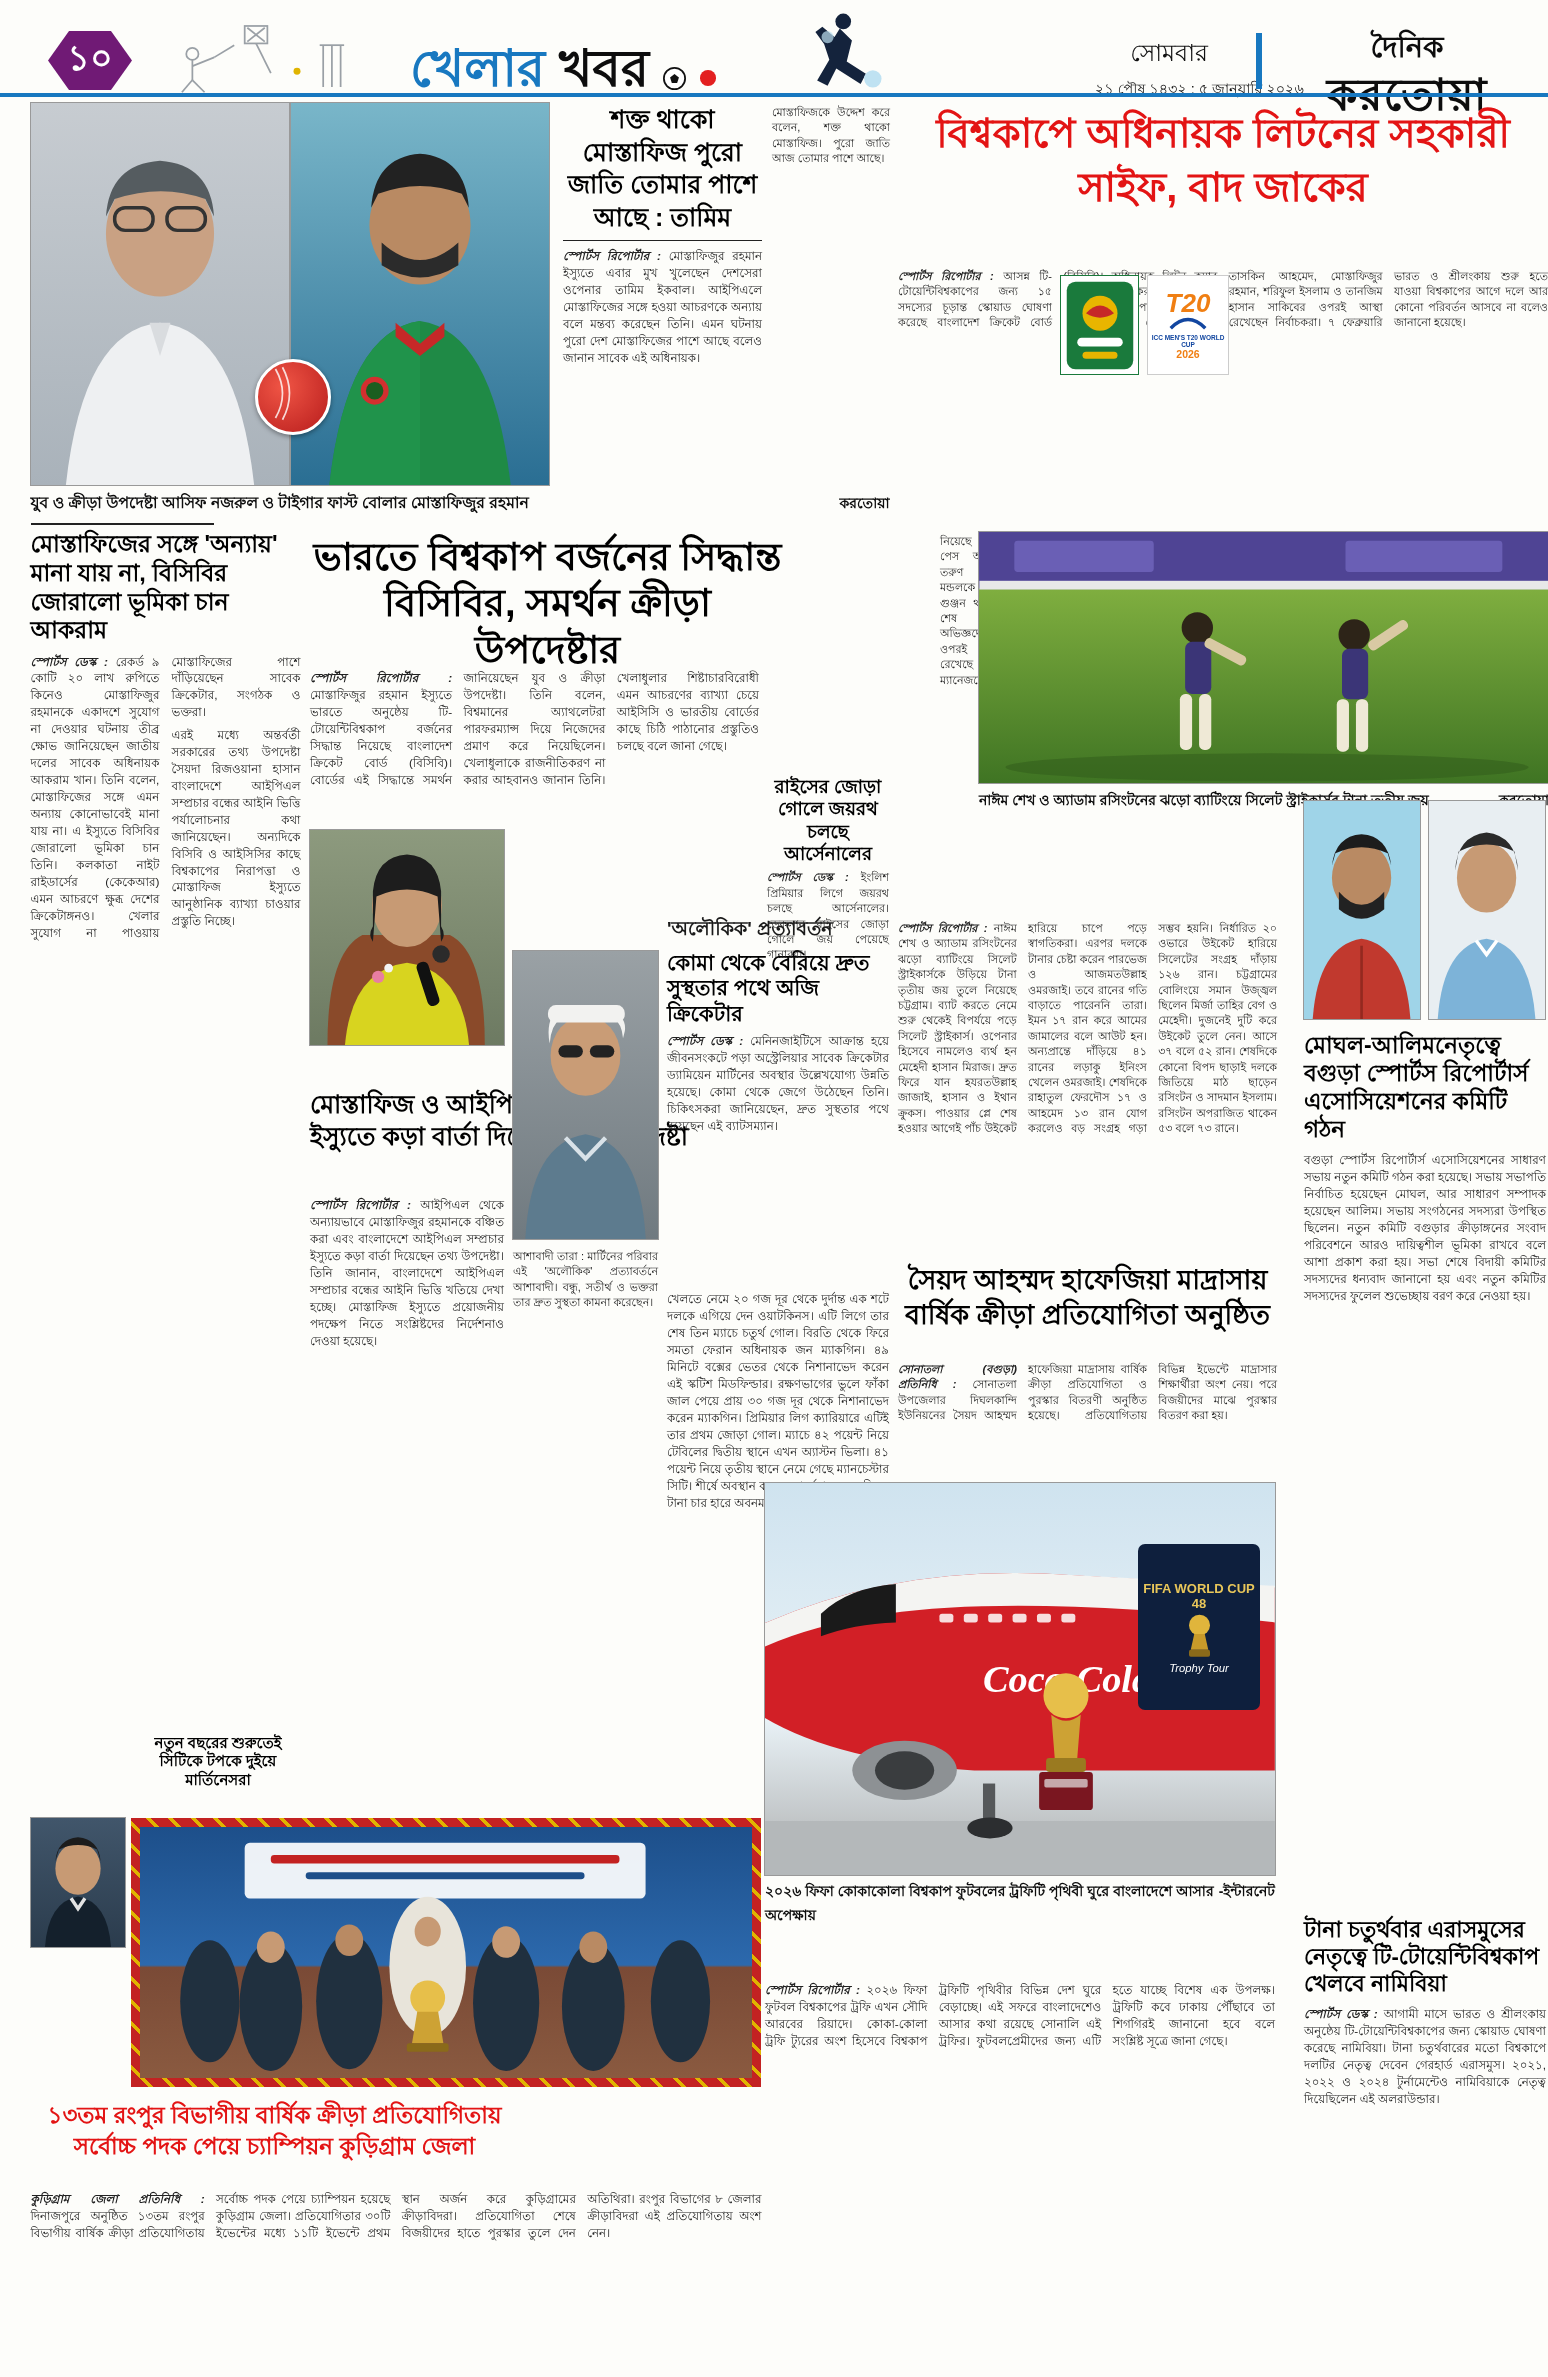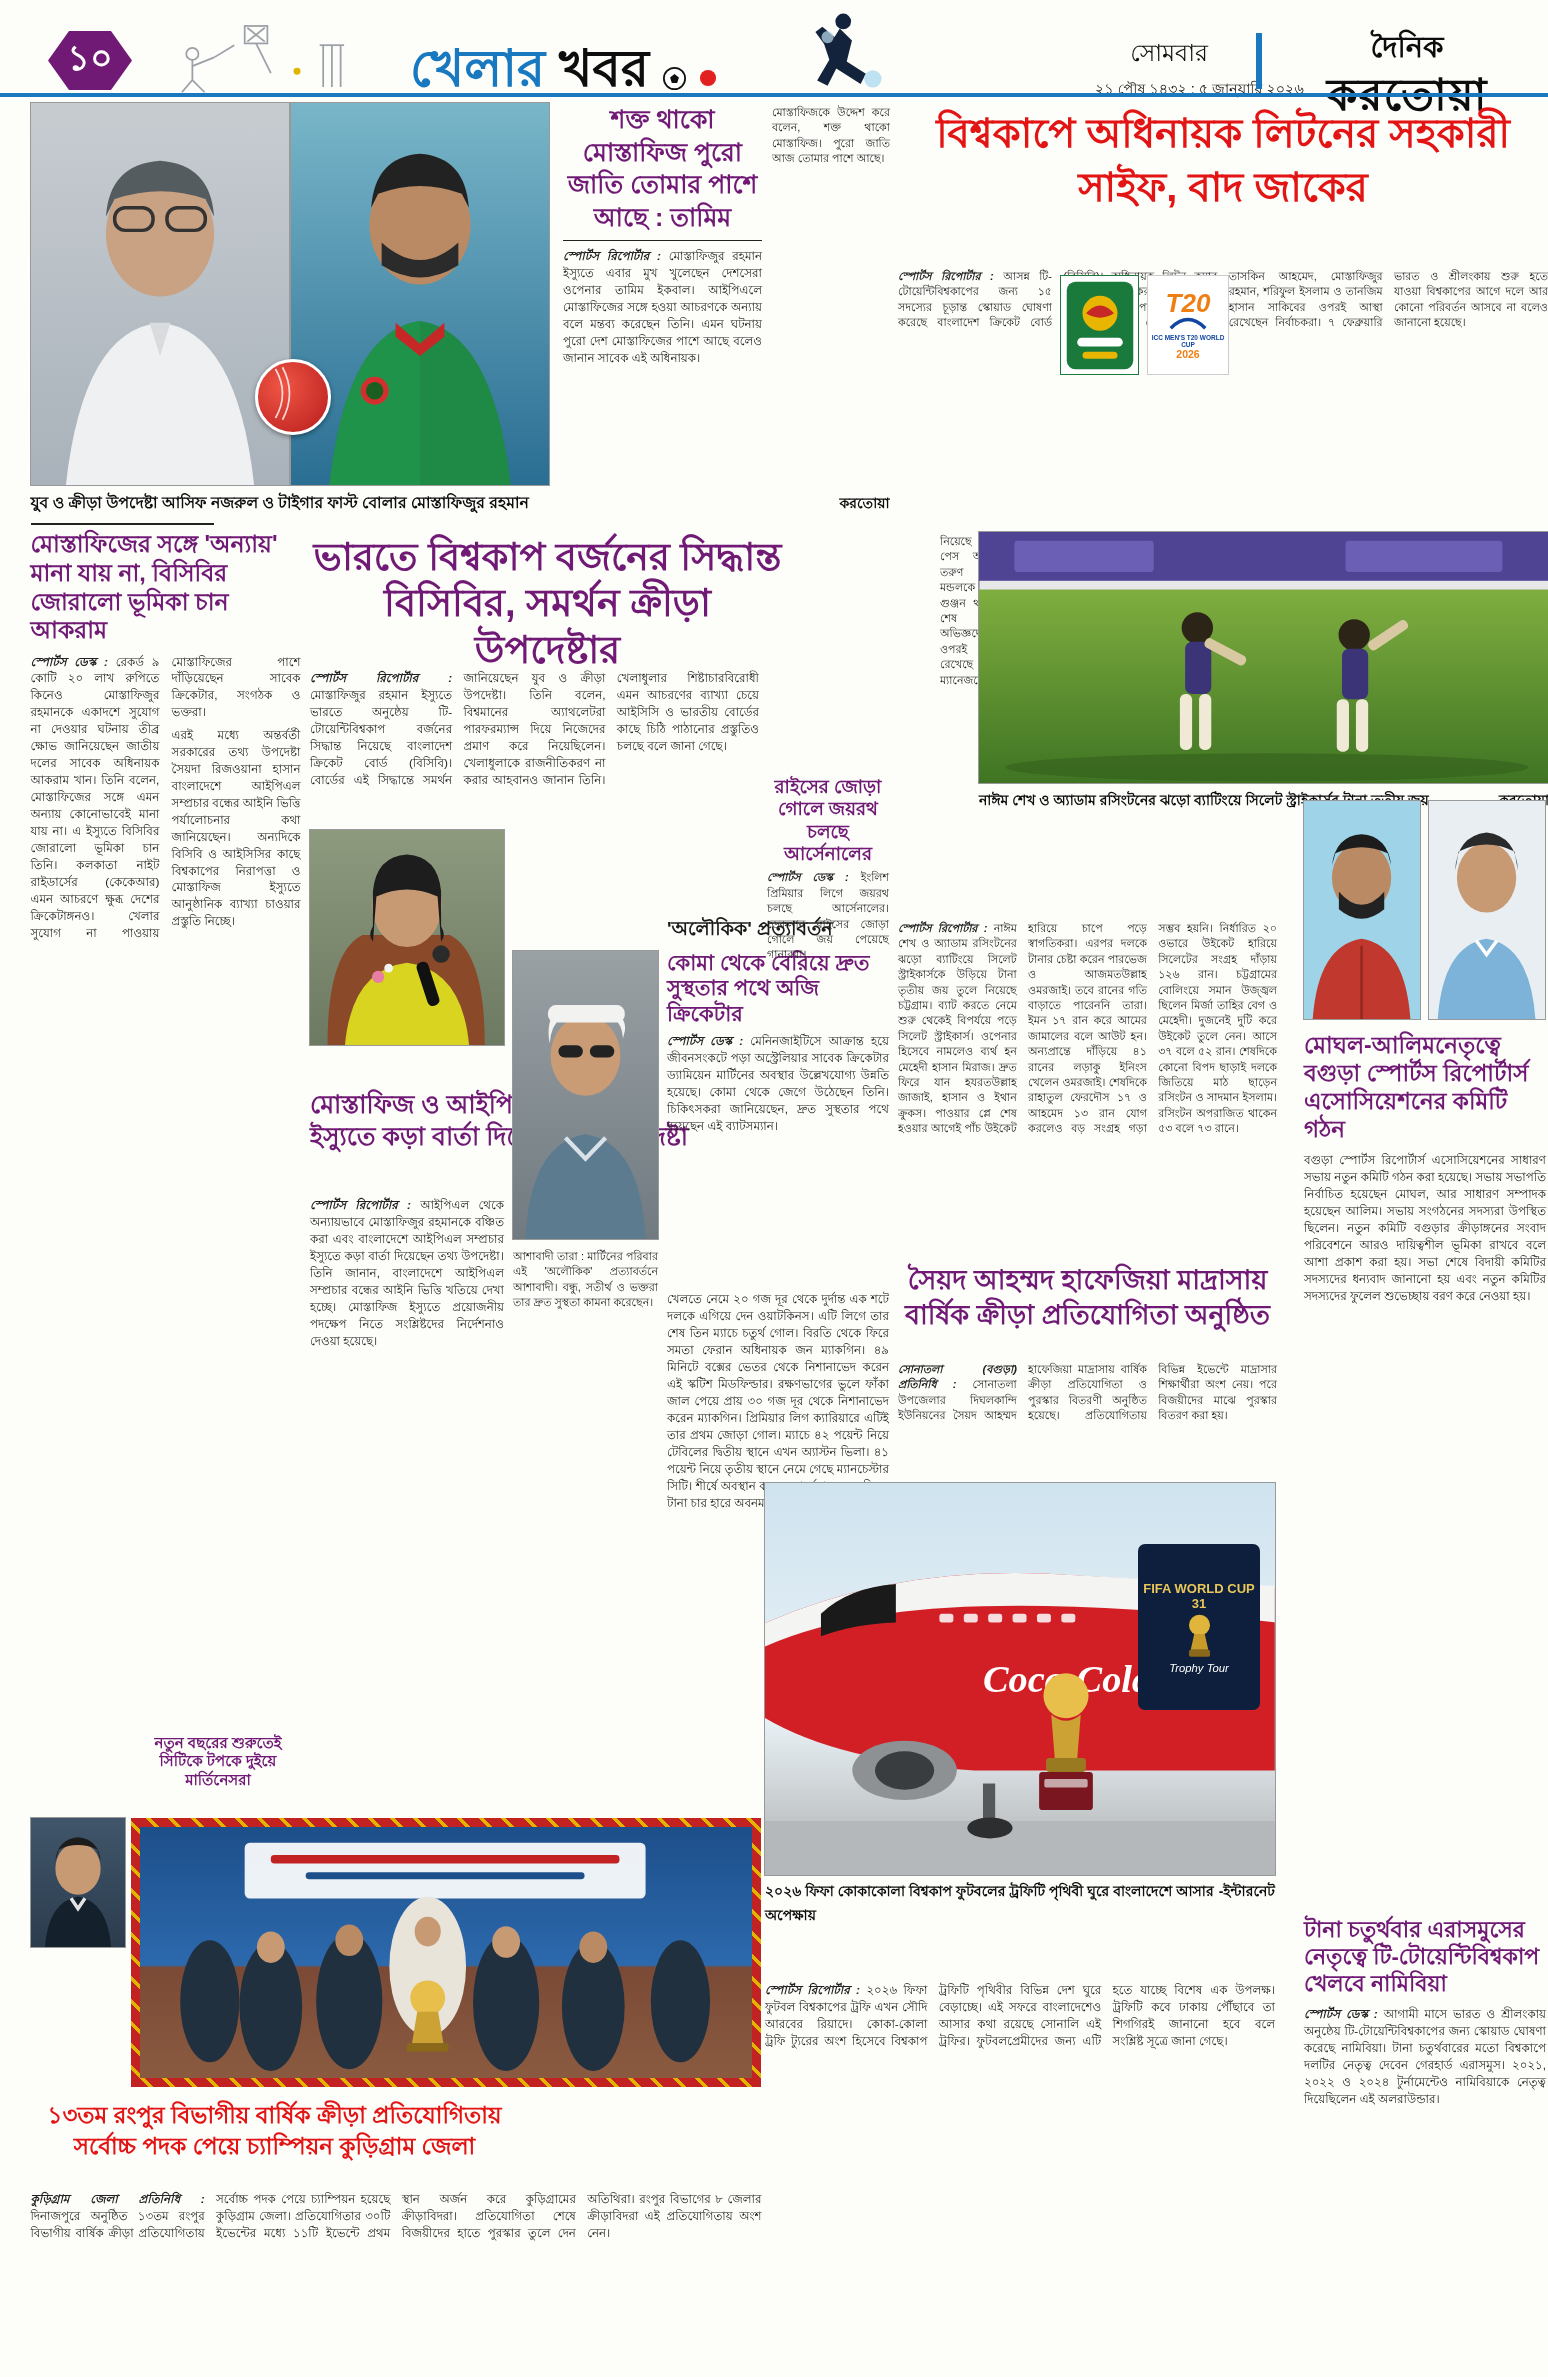--- a/index.html
+++ b/index.html
@@ -1,19 +1,19 @@
 <!DOCTYPE html>
 <html style="font-size:14px"><head>
 <meta charset="utf-8">
 <style>
   html,body{margin:0;padding:0;background:#e8e8e4;}
   #page{position:relative;width:1548px;height:2377px;background:#fdfdfa;margin:0 auto;
         font-family:"Liberation Sans",sans-serif;color:#1a1a1a;overflow:hidden;}
   .abs{position:absolute;}
-  .hl{font-weight:bold;color:#701a75;line-height:1.22;}
+  .hl{font-weight:bold;color:#000000;line-height:1.22;}
   .center{text-align:center;}
   .red{color:#e31414;}
   .body-text{font-size:11.8px;line-height:1.44;text-align:justify;color:#222;}
   .body-sm{font-size:11px;line-height:1.4;text-align:justify;color:#222;}
   .byline{font-weight:bold;font-style:italic;}
   .cap{font-size:15.7px;font-weight:bold;color:#0d0d0d;}
   .cap-sm{font-size:14px;font-weight:bold;color:#0d0d0d;}
   .credit{font-size:14px;font-weight:bold;color:#0d0d0d;white-space:nowrap;}
   .cols2{columns:2;column-gap:12.2px;}
   .cols3{columns:3;column-gap:11.3px;}
@@ -313,21 +313,21 @@
           <rect x="340" y="150" width="16" height="10" rx="3"></rect>
       </g>
       <text x="250" y="240" font-size="44" font-style="italic" font-weight="bold" fill="#ffffff" font-family="Liberation Serif, serif">Coca-Cola</text>
       <ellipse cx="160" cy="330" rx="60" ry="34" fill="#8d9194"></ellipse>
       <ellipse cx="160" cy="330" rx="34" ry="22" fill="#3a3d3f"></ellipse>
       <rect x="250" y="345" width="14" height="48" fill="#55585a"></rect>
       <ellipse cx="258" cy="396" rx="26" ry="12" fill="#2c2e30"></ellipse>
     </svg>
     <div class="abs" style="left:373px;top:61px;width:122px;height:166px;background:#0e1f3d;border-radius:7px;
          display:flex;flex-direction:column;align-items:center;justify-content:center;text-align:center;padding:5.2px;box-sizing:border-box;">
-      <div style="color:#e8c65a;font-size:13px;font-weight:bold;">FIFA WORLD CUP 31</div>
+      <div style="color:#e8c65a;font-size:13px;font-weight:bold;">FIFA WORLD CUP 48</div>
       <svg width="35" height="51" viewBox="0 0 40 58">
         <circle cx="20" cy="16" r="12" fill="#e0b53c"></circle>
         <path d="M14 26 L26 26 L30 44 L10 44 Z" fill="#c89a2a"></path>
         <rect x="8" y="44" width="24" height="8" rx="2" fill="#8a6a1a"></rect>
       </svg>
       <div style="color:#fff;font-size:11.3px;font-style:italic;">Trophy Tour</div>
     </div>
     <div class="abs" style="left:262px;top:181px;">
       <svg width="78" height="157" viewBox="0 0 90 180">
         <circle cx="45" cy="36" r="26" fill="#e7bf4a"></circle>

